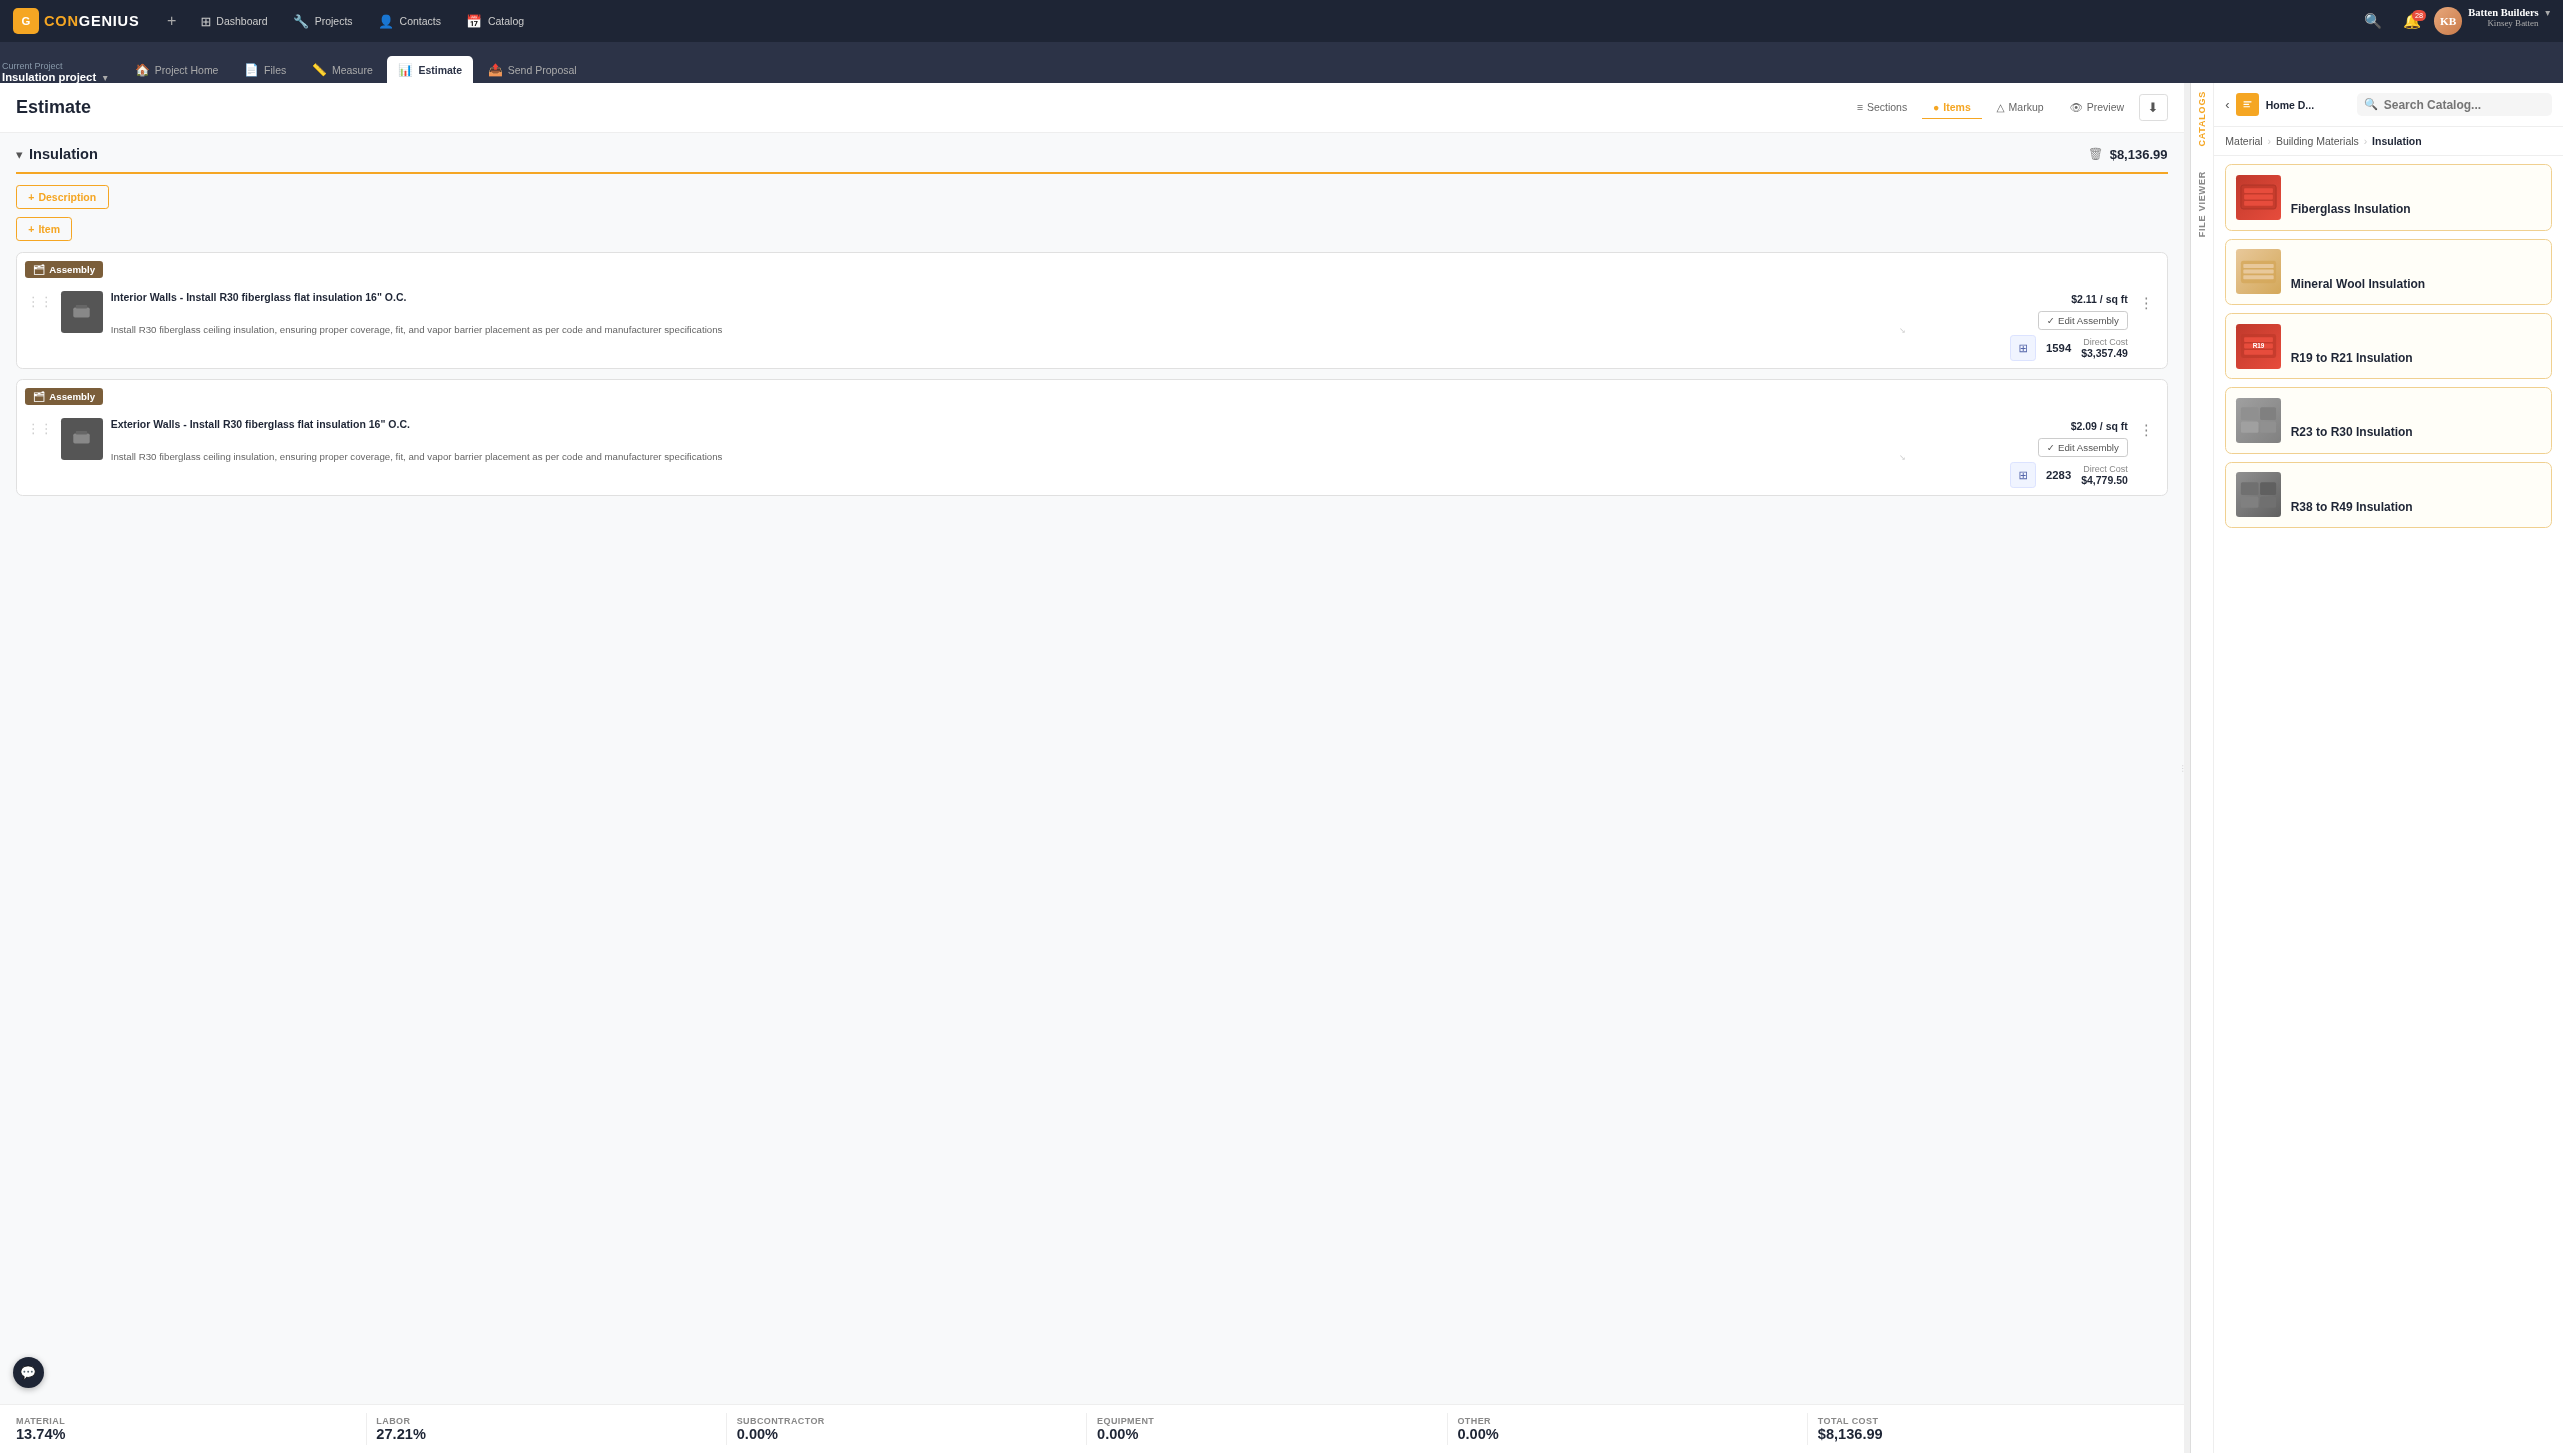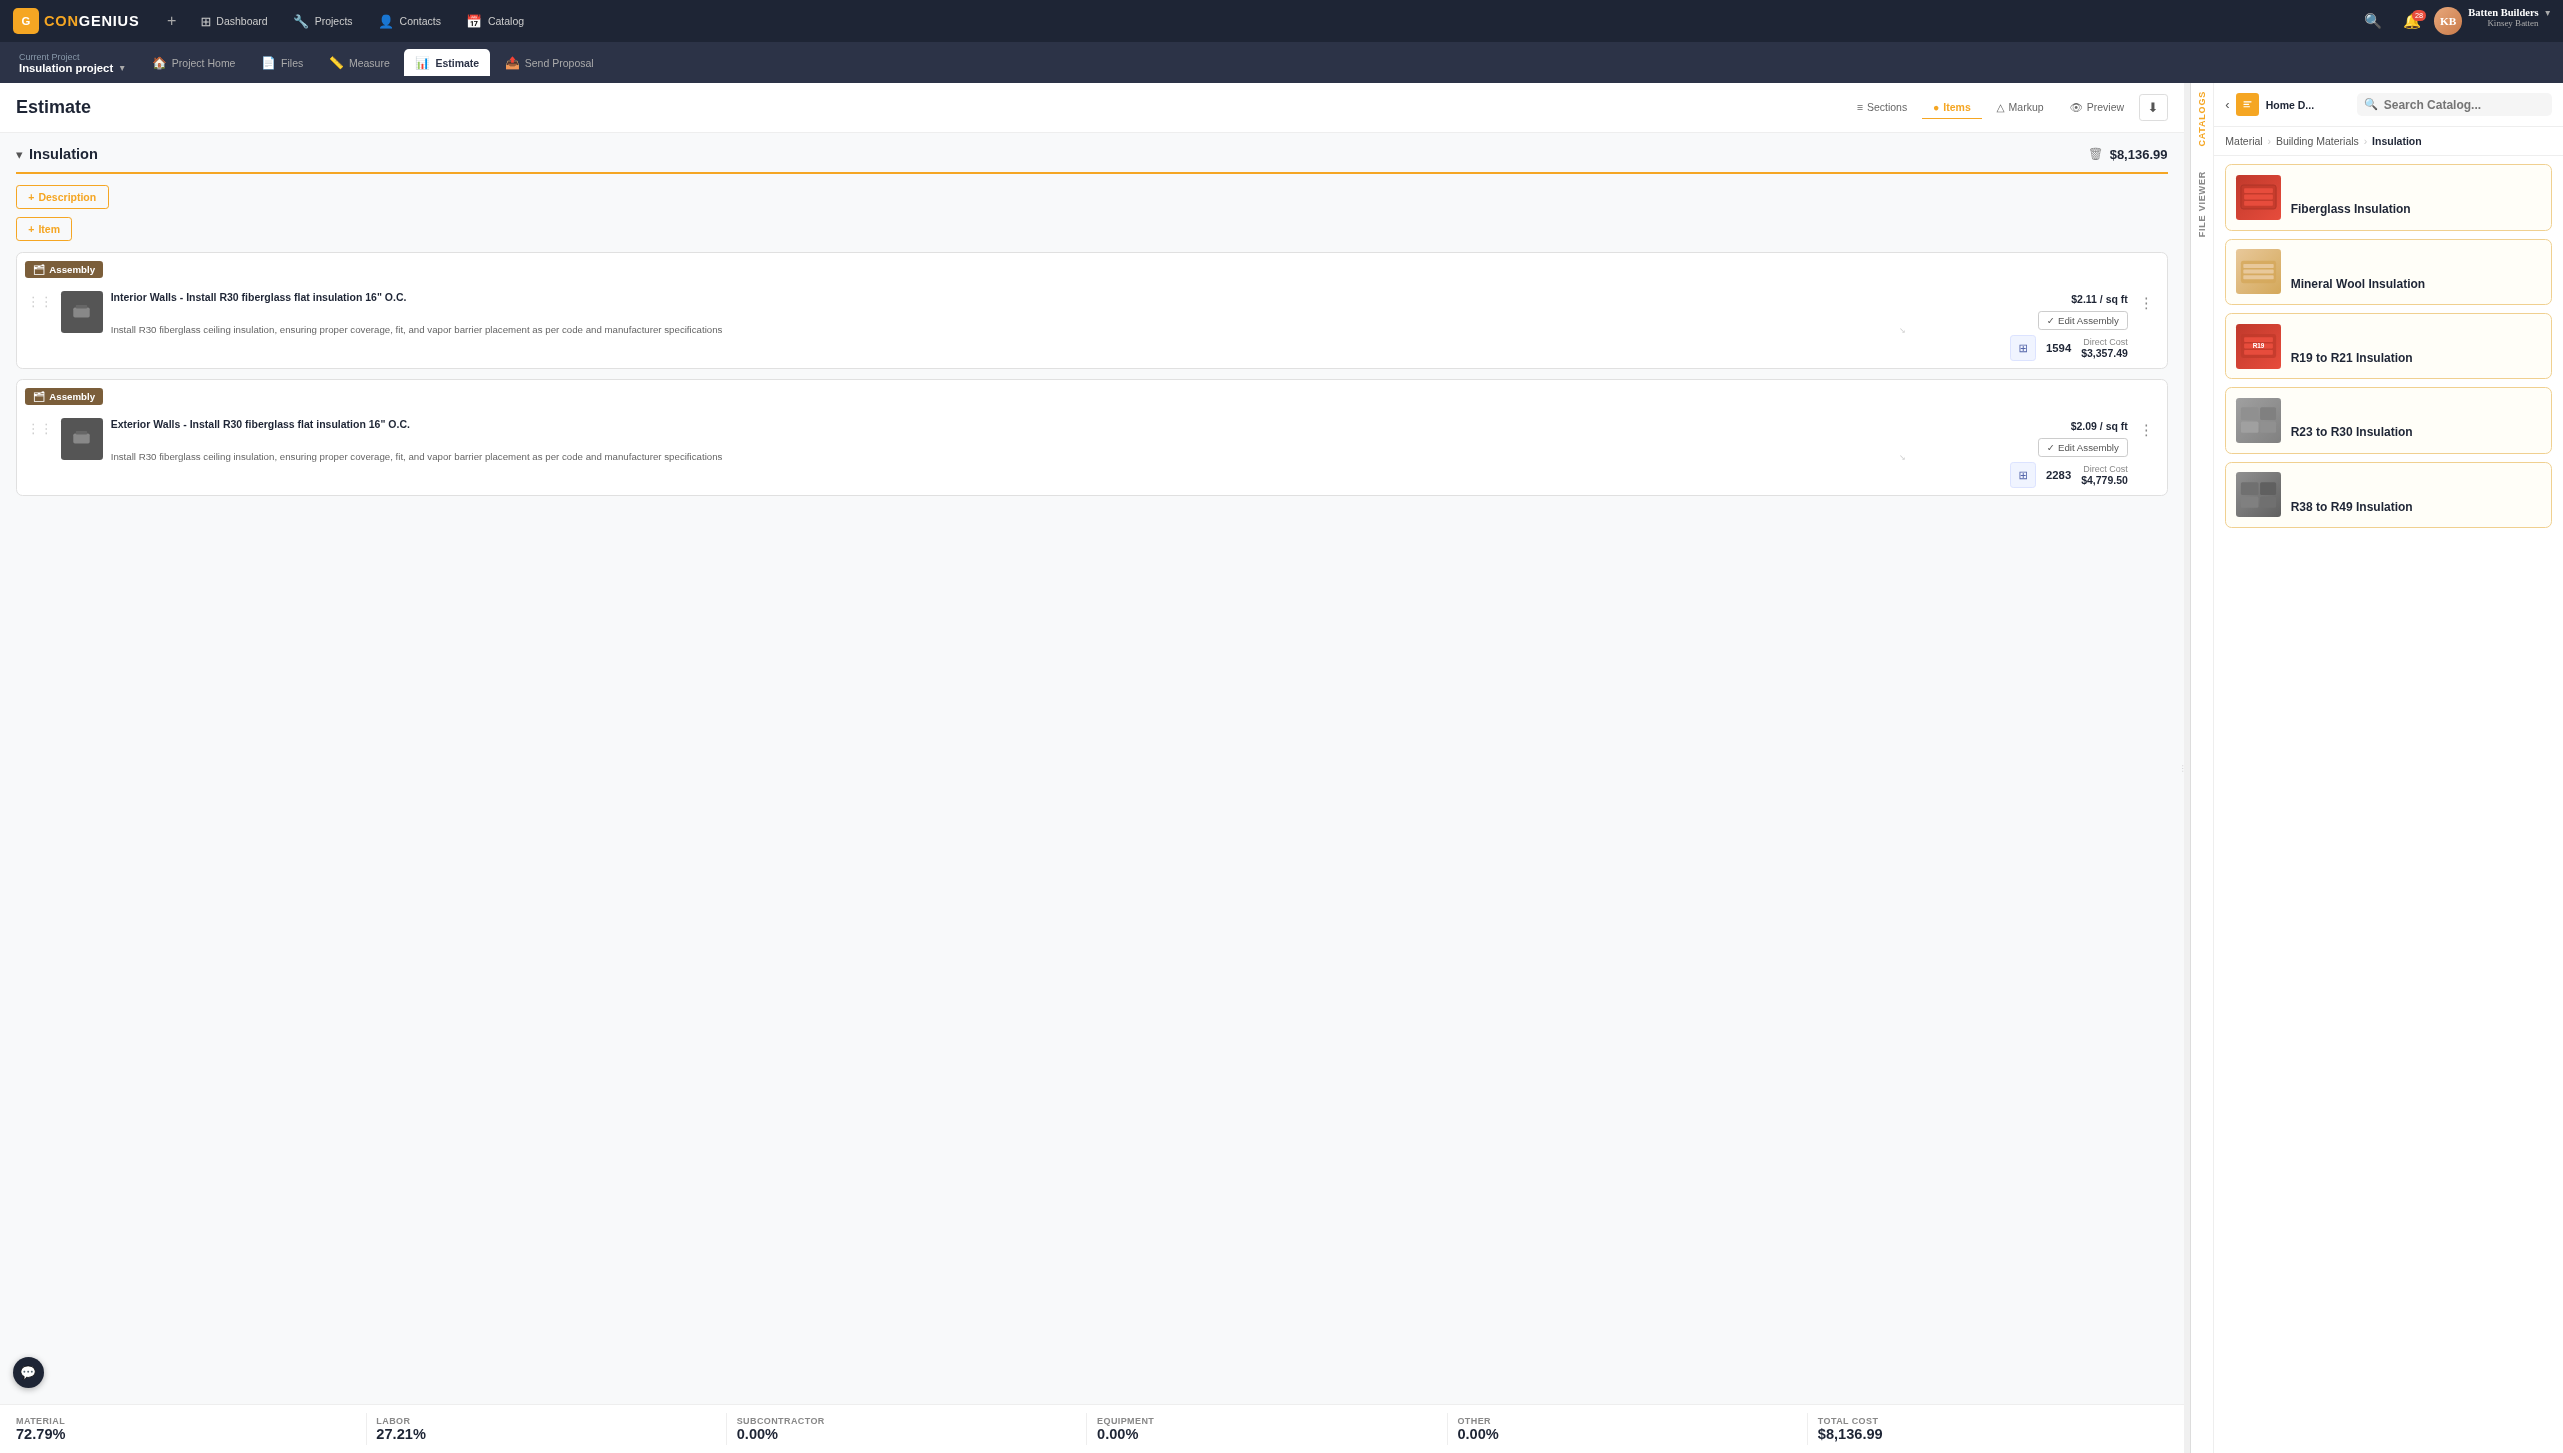--- a/index.html
+++ b/index.html
@@ -109,23 +109,23 @@
     }
     .user-info { text-align: right; }
     .user-name { color: white; font-size: 10.5px; font-weight: 600; }
     .user-sub { color: #aaa; font-size: 9px; }
     .user-chevron { color: #aaa; font-size: 9.7px; }
 
     
     .project-tabs {
       background: #2c3347;
       display: flex;
-      align-items: center;
+      align-items: flex-end;
       height: 41px;
-      padding: 0 19px;
+      padding: 0 2px;
       gap: 3.2px;
     }
     .current-project {
       display: flex;
       flex-direction: column;
       margin-right: 13px;
     }
     .cp-label { color: #8899aa; font-size: 9px; }
     .cp-name { color: white; font-size: 11.3px; font-weight: 600; }
     .cp-chevron { color: #aaa; font-size: 9.7px; margin-left: 6.5px; cursor: pointer; }
@@ -768,21 +768,21 @@
           </div>
           <button class="item-more-btn">⋮</button>
         </div>
       </div>
 
     </div>
 
     <div class="bottom-stats">
       <div class="stat-item">
         <div class="stat-label">MATERIAL</div>
-        <div class="stat-value">72.79%</div>
+        <div class="stat-value">13.74%</div>
       </div>
       <div class="stat-item">
         <div class="stat-label">LABOR</div>
         <div class="stat-value">27.21%</div>
       </div>
       <div class="stat-item">
         <div class="stat-label">SUBCONTRACTOR</div>
         <div class="stat-value">0.00%</div>
       </div>
       <div class="stat-item">

